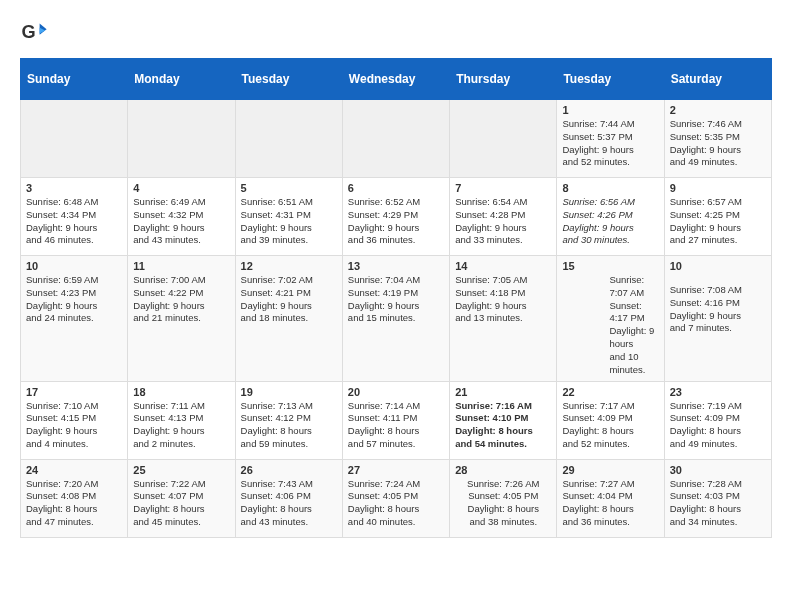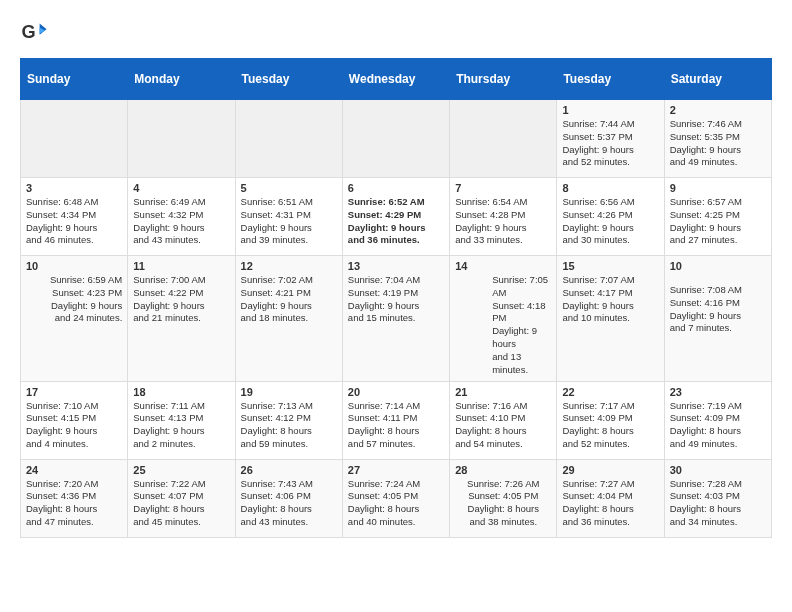--- a/index.html
+++ b/index.html
@@ -166,51 +166,51 @@
           </td>
           <td>
             <span class="day-num">5</span>
             <div class="day-info" style="white-space: pre-line;">Sunrise: 6:51 AM
 Sunset: 4:31 PM
 Daylight: 9 hours
 and 39 minutes.</div>
           </td>
           <td>
             <span class="day-num">6</span>
-            <div class="day-info" style="white-space: pre-line; font-weight: bold;">Sunrise: 6:52 AM
+            <div class="day-info" style="white-space: pre-line;">Sunrise: 6:52 AM
 Sunset: 4:29 PM
 Daylight: 9 hours
 and 36 minutes.</div>
           </td>
           <td>
             <span class="day-num">7</span>
             <div class="day-info" style="white-space: pre-line;">Sunrise: 6:54 AM
 Sunset: 4:28 PM
 Daylight: 9 hours
 and 33 minutes.</div>
           </td>
           <td>
             <span class="day-num">8</span>
-            <div class="day-info" style="white-space: pre-line;">Sunrise: 6:56 AM
+            <div class="day-info" style="white-space: pre-line; font-style: italic;">Sunrise: 6:56 AM
 Sunset: 4:26 PM
 Daylight: 9 hours
 and 30 minutes.</div>
           </td>
           <td>
             <span class="day-num">9</span>
             <div class="day-info" style="white-space: pre-line;">Sunrise: 6:57 AM
 Sunset: 4:25 PM
 Daylight: 9 hours
 and 27 minutes.</div>
           </td>
         </tr>
         <tr>
           <td>
             <span class="day-num">10</span>
-            <div class="day-info" style="white-space: pre-line; text-align: right;">Sunrise: 6:59 AM
+            <div class="day-info" style="white-space: pre-line;">Sunrise: 6:59 AM
 Sunset: 4:23 PM
 Daylight: 9 hours
 and 24 minutes.</div>
           </td>
           <td>
             <span class="day-num">11</span>
             <div class="day-info" style="white-space: pre-line;">Sunrise: 7:00 AM
 Sunset: 4:22 PM
 Daylight: 9 hours
 and 21 minutes.</div>
@@ -224,28 +224,28 @@
           </td>
           <td>
             <span class="day-num">13</span>
             <div class="day-info" style="white-space: pre-line;">Sunrise: 7:04 AM
 Sunset: 4:19 PM
 Daylight: 9 hours
 and 15 minutes.</div>
           </td>
           <td>
             <span class="day-num">14</span>
-            <div class="day-info" style="white-space: pre-line; margin-left: 37px;">Sunrise: 7:05 AM
+            <div class="day-info" style="white-space: pre-line;">Sunrise: 7:05 AM
 Sunset: 4:18 PM
 Daylight: 9 hours
 and 13 minutes.</div>
           </td>
           <td>
             <span class="day-num">15</span>
-            <div class="day-info" style="white-space: pre-line;">Sunrise: 7:07 AM
+            <div class="day-info" style="white-space: pre-line; margin-left: 47px;">Sunrise: 7:07 AM
 Sunset: 4:17 PM
 Daylight: 9 hours
 and 10 minutes.</div>
           </td>
           <td>
             <span class="day-num">10</span>
             <div class="day-info" style="white-space: pre-line; margin-top: 12px;">Sunrise: 7:08 AM
 Sunset: 4:16 PM
 Daylight: 9 hours
 and 7 minutes.</div>
@@ -275,21 +275,21 @@
           </td>
           <td>
             <span class="day-num">20</span>
             <div class="day-info" style="white-space: pre-line;">Sunrise: 7:14 AM
 Sunset: 4:11 PM
 Daylight: 8 hours
 and 57 minutes.</div>
           </td>
           <td>
             <span class="day-num">21</span>
-            <div class="day-info" style="white-space: pre-line;">Sunrise: 7:16 AM
+            <div class="day-info" style="white-space: pre-line; font-weight: bold;">Sunrise: 7:16 AM
 Sunset: 4:10 PM
 Daylight: 8 hours
 and 54 minutes.</div>
           </td>
           <td>
             <span class="day-num">22</span>
             <div class="day-info" style="white-space: pre-line;">Sunrise: 7:17 AM
 Sunset: 4:09 PM
 Daylight: 8 hours
 and 52 minutes.</div>
@@ -299,21 +299,21 @@
             <div class="day-info" style="white-space: pre-line;">Sunrise: 7:19 AM
 Sunset: 4:09 PM
 Daylight: 8 hours
 and 49 minutes.</div>
           </td>
         </tr>
         <tr>
           <td>
             <span class="day-num">24</span>
             <div class="day-info" style="white-space: pre-line;">Sunrise: 7:20 AM
-Sunset: 4:36 PM
+Sunset: 4:08 PM
 Daylight: 8 hours
 and 47 minutes.</div>
           </td>
           <td>
             <span class="day-num">25</span>
             <div class="day-info" style="white-space: pre-line;">Sunrise: 7:22 AM
 Sunset: 4:07 PM
 Daylight: 8 hours
 and 45 minutes.</div>
           </td>

